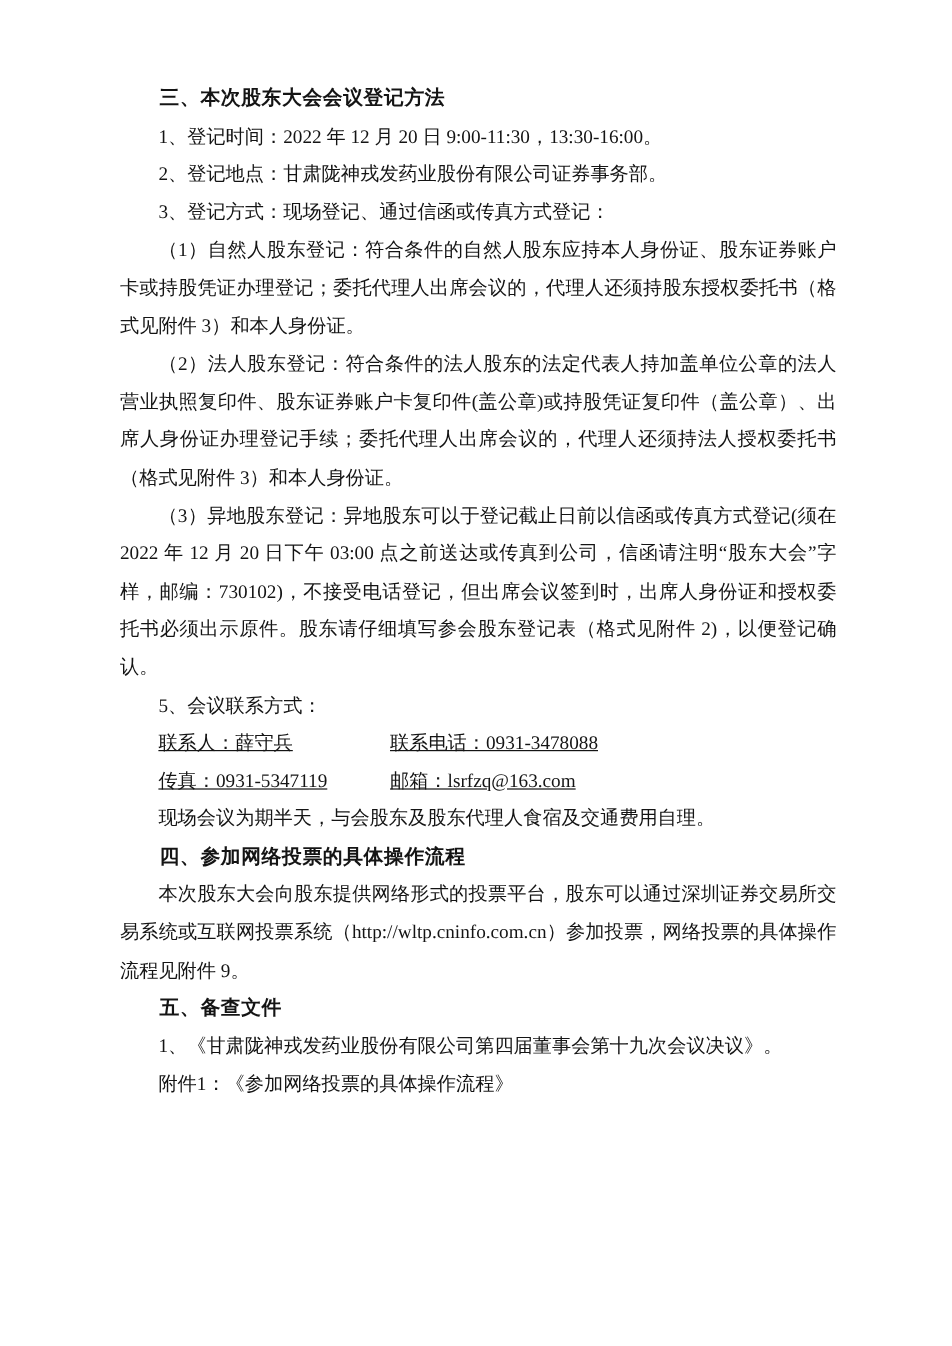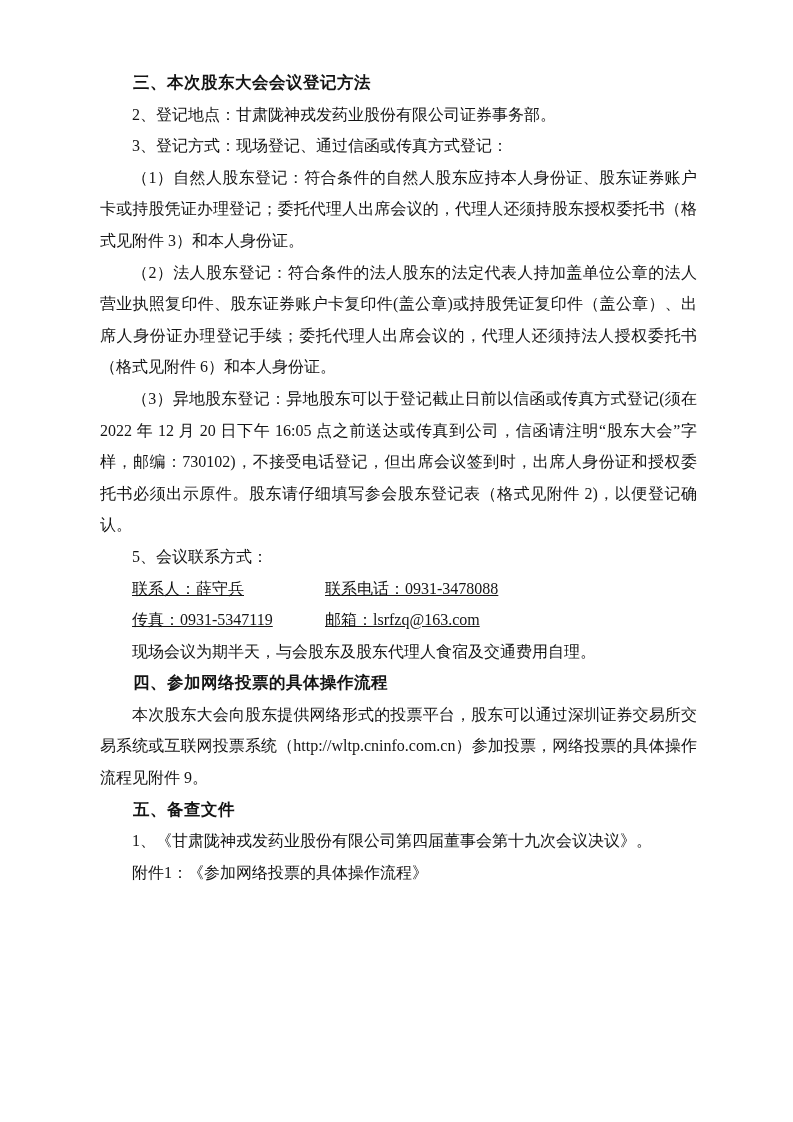--- a/index.html
+++ b/index.html
@@ -53,25 +53,26 @@
     }
   </style>
 </head>
 <body>
 
 <div class="page">
   <div class="content">
 
     <p class="h">三、本次股东大会会议登记方法</p>
 
+    <p>1、登记时间：2022 年 12 月 20 日 9:00-11:30，13:30-16:00。</p>
     <p>2、登记地点：甘肃陇神戎发药业股份有限公司证券事务部。</p>
     <p>3、登记方式：现场登记、通过信函或传真方式登记：</p>
     <p>（1）自然人股东登记：符合条件的自然人股东应持本人身份证、股东证券账户卡或持股凭证办理登记；委托代理人出席会议的，代理人还须持股东授权委托书（格式见附件 3）和本人身份证。</p>
-    <p>（2）法人股东登记：符合条件的法人股东的法定代表人持加盖单位公章的法人营业执照复印件、股东证券账户卡复印件(盖公章)或持股凭证复印件（盖公章）、出席人身份证办理登记手续；委托代理人出席会议的，代理人还须持法人授权委托书（格式见附件 6）和本人身份证。</p>
-    <p>（3）异地股东登记：异地股东可以于登记截止日前以信函或传真方式登记(须在 2022 年 12 月 20 日下午 16:05 点之前送达或传真到公司，信函请注明“股东大会”字样，邮编：730102)，不接受电话登记，但出席会议签到时，出席人身份证和授权委托书必须出示原件。股东请仔细填写参会股东登记表（格式见附件 2)，以便登记确认。</p>
+    <p>（2）法人股东登记：符合条件的法人股东的法定代表人持加盖单位公章的法人营业执照复印件、股东证券账户卡复印件(盖公章)或持股凭证复印件（盖公章）、出席人身份证办理登记手续；委托代理人出席会议的，代理人还须持法人授权委托书（格式见附件 3）和本人身份证。</p>
+    <p>（3）异地股东登记：异地股东可以于登记截止日前以信函或传真方式登记(须在 2022 年 12 月 20 日下午 03:00 点之前送达或传真到公司，信函请注明“股东大会”字样，邮编：730102)，不接受电话登记，但出席会议签到时，出席人身份证和授权委托书必须出示原件。股东请仔细填写参会股东登记表（格式见附件 2)，以便登记确认。</p>
     <p>5、会议联系方式：</p>
 
     <div class="pair">
       <span class="pair-left">联系人：薛守兵</span>
       <span class="pair-right">联系电话：0931-3478088</span>
     </div>
 
     <div class="pair">
       <span class="pair-left">传真：0931-5347119</span>
       <span class="pair-right">邮箱：lsrfzq@163.com</span>

